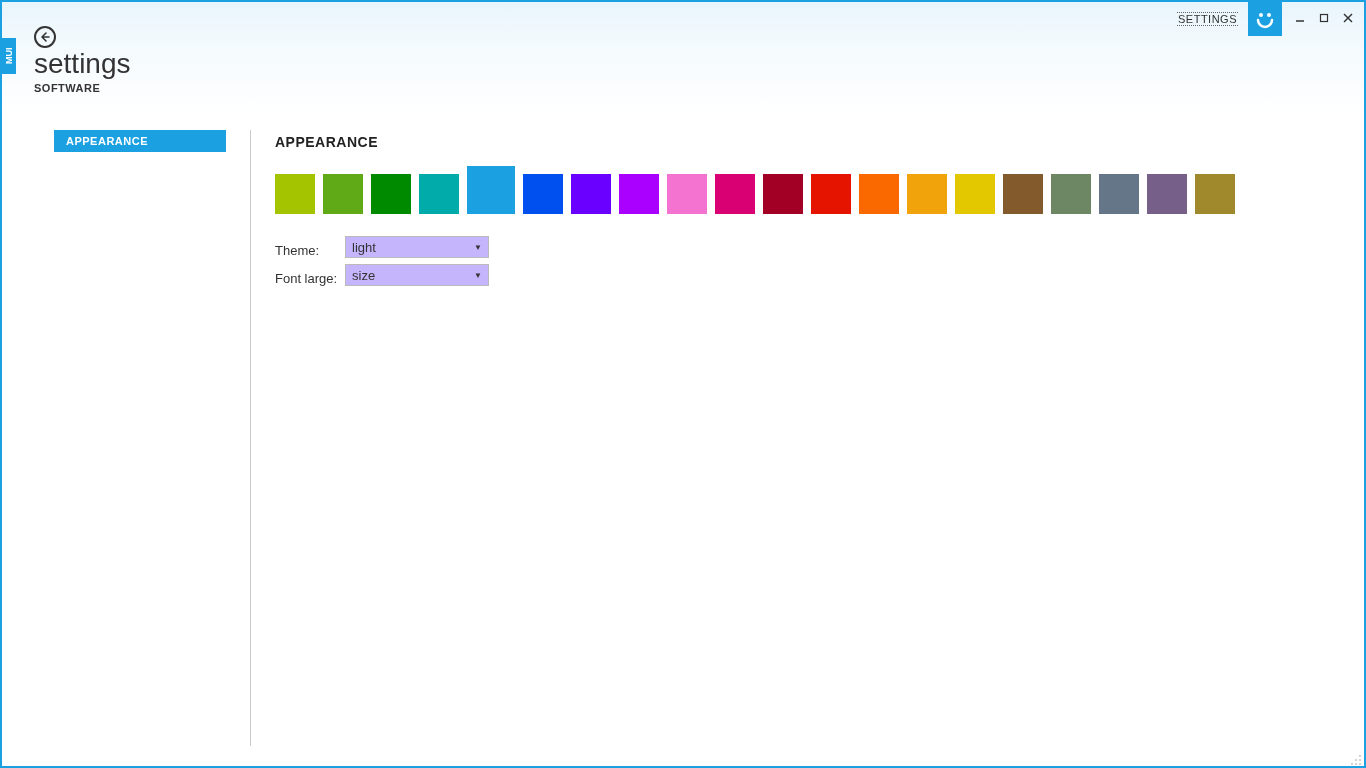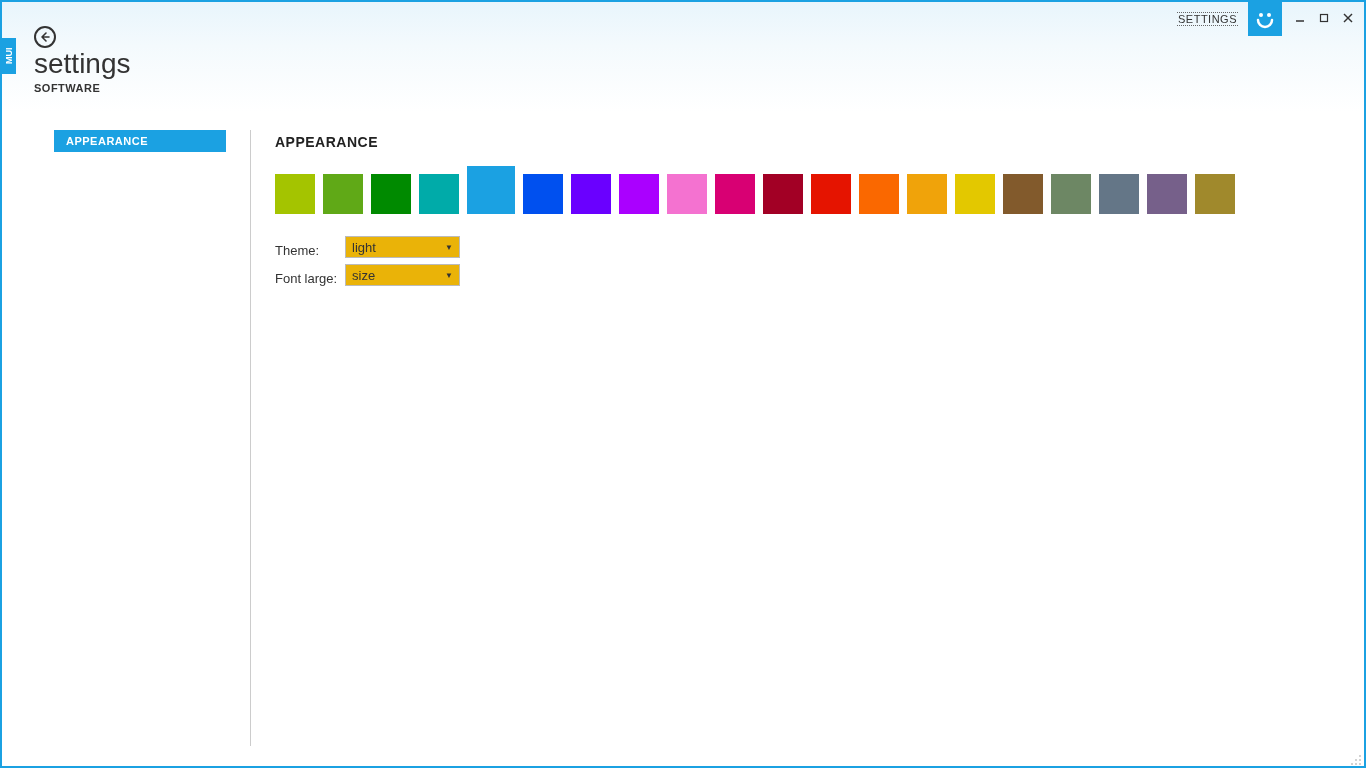--- a/index.html
+++ b/index.html
@@ -155,23 +155,23 @@
   display: flex;
   align-items: flex-end;
   margin-bottom: 6px;
 }
 .form-label {
   width: 70px;
   font-size: 13px;
   color: #333;
 }
 .combo {
-  width: 115px; height: 22px;
+  width: 144px; height: 22px;
   border: 1px solid #bbb;
-  background: #eab308;
+  background: #c4b5fd;
   display: flex; align-items: center; justify-content: space-between;
   padding: 0 6px 0 6px;
   font-size: 13px;
   color: #333;
   cursor: pointer;
 }
 .combo .arrow { font-size: 8px; color: #333; }
 
 .resize-grip {
   position: absolute;

